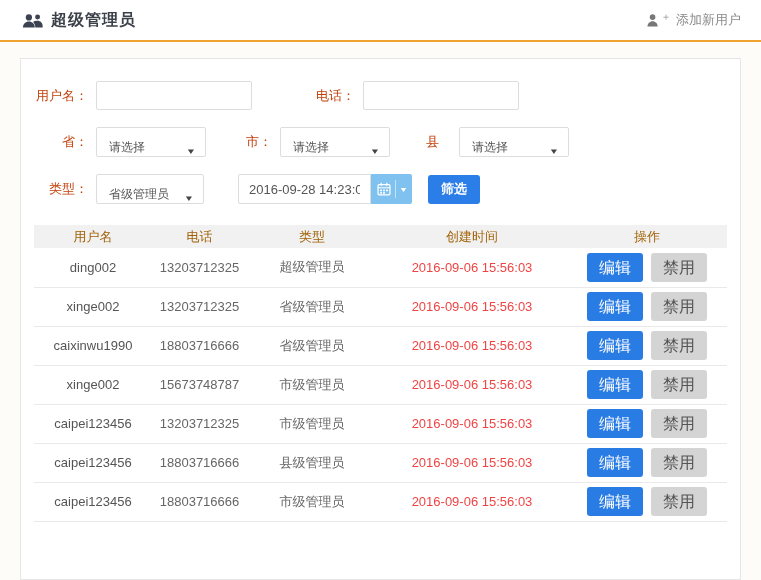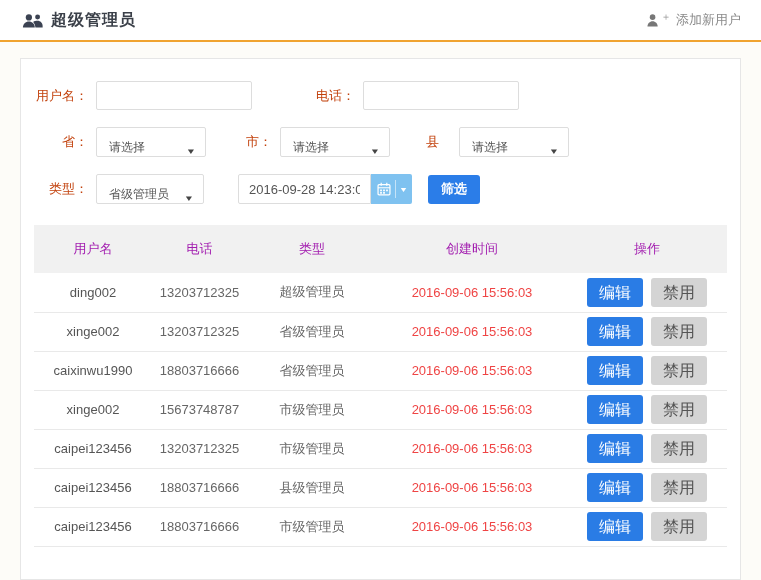--- a/index.html
+++ b/index.html
@@ -78,22 +78,22 @@
     background: #2b7de8; color: #fff;
     border: none; border-radius: 3px;
     font-size: 13px; cursor: pointer;
     font-family: "Liberation Sans", "DejaVu Sans", sans-serif;
     font-weight: bold;
   }
 
   
   .user-table { width: 100%; border-collapse: collapse; margin-top: 21px; font-size: 13px; table-layout: fixed; }
   .user-table thead th {
-    background: #f1f1f1; color: #a21caf;
-    font-weight: normal; height: 48px; text-align: center;
+    background: #f1f1f1; color: #a16207;
+    font-weight: normal; height: 23px; text-align: center;
   }
   .user-table tbody td {
     height: 39px; text-align: center;
     border-bottom: 1px solid #e9e9e9;
     color: #666;
     white-space: nowrap; overflow: hidden;
   }
   .user-table tbody td.c-user { color: #555; }
   .user-table tbody td.c-date { color: #ef4444; }
   .btn { display: inline-block; border: none; border-radius: 3px; font-size: 16px;

